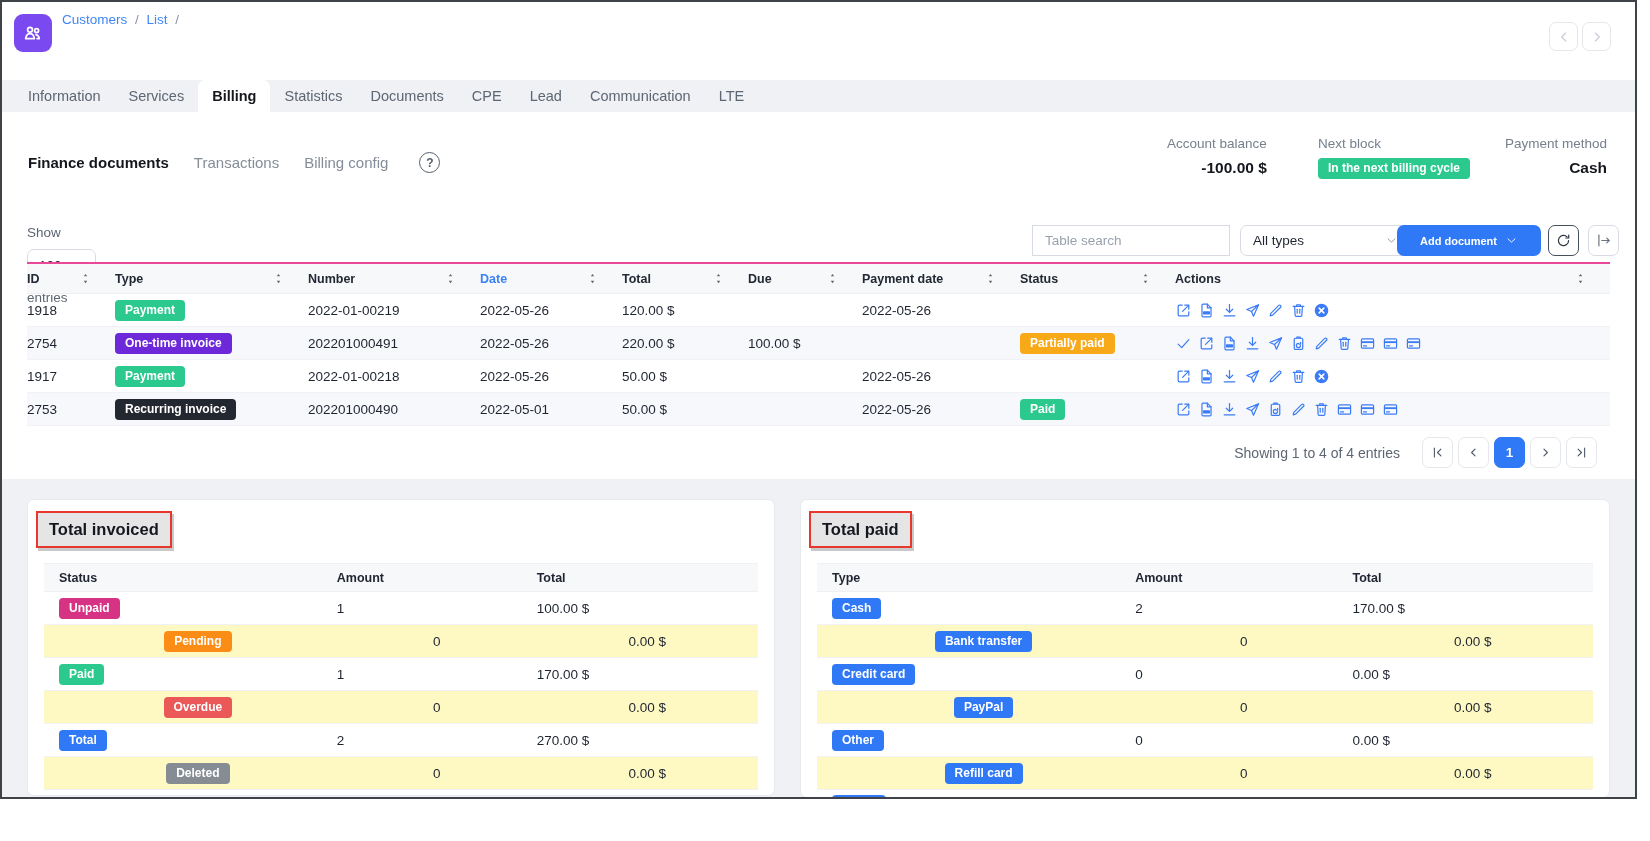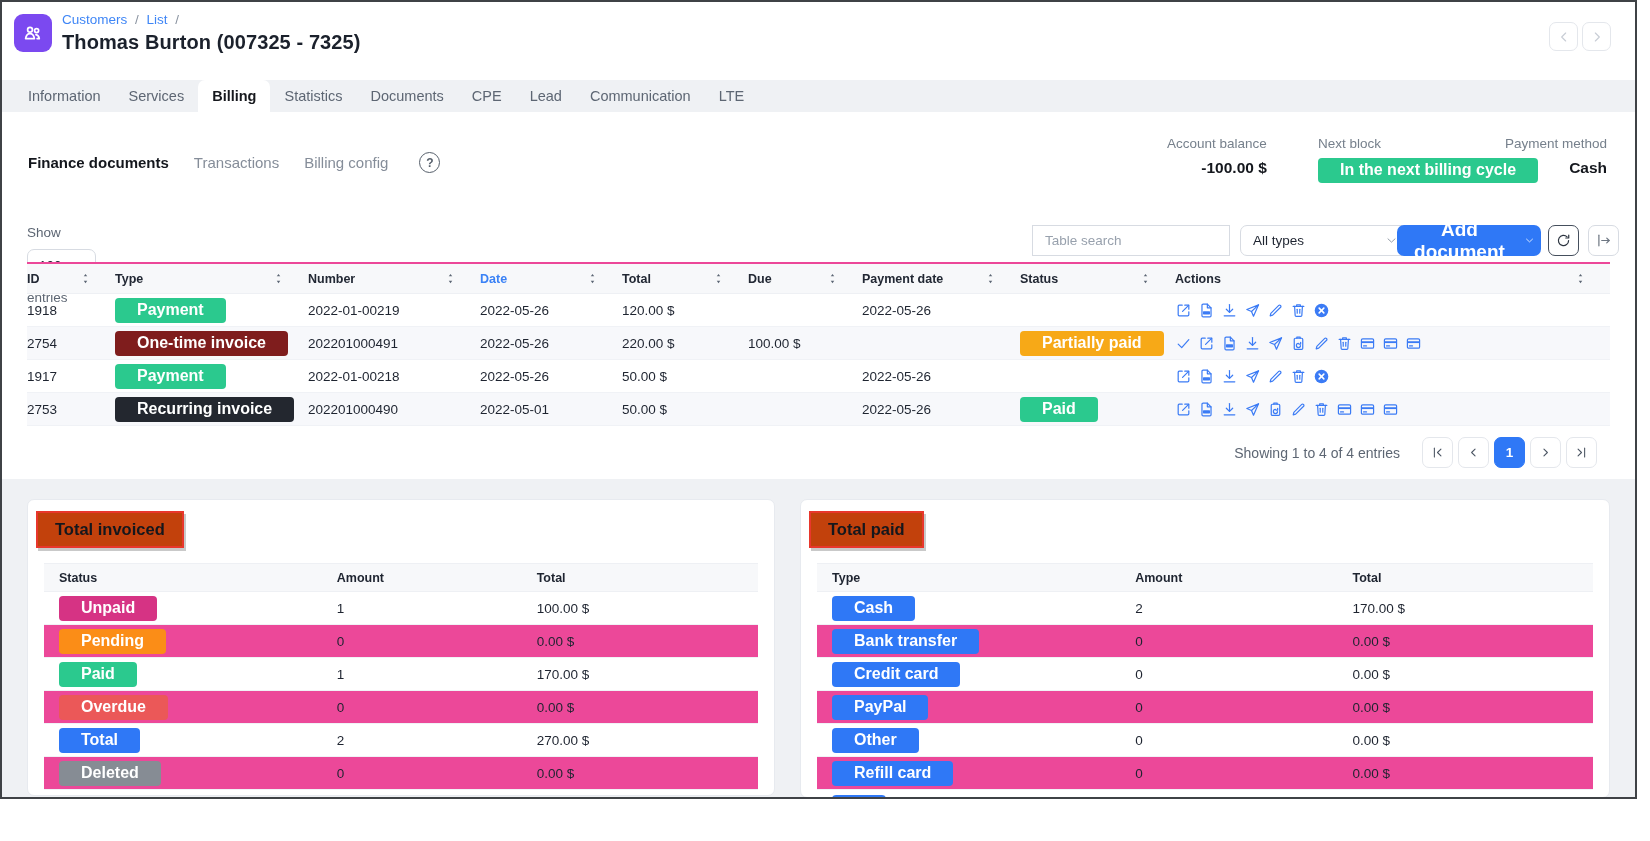--- a/index.html
+++ b/index.html
@@ -33,40 +33,40 @@
   .panel{position:absolute;left:0;top:112px;width:100%;height:367px;background:#fff;}
   .subnav{position:absolute;left:28px;top:40px;display:flex;align-items:center;gap:25px;}
   .subnav .sitem{font-size:15px;color:#858d99;cursor:pointer;}
   .subnav .sitem.active{color:#14171d;font-weight:700;}
   .help{width:19px;height:19px;border:1.6px solid #565f6b;border-radius:50%;color:#565f6b;
         font-size:12px;font-weight:700;display:flex;align-items:center;justify-content:center;cursor:pointer;margin-left:6px;}
 
   .sumcol{position:absolute;top:24px;}
   .sumcol .slabel{font-size:13.5px;color:#76808c;}
   .sumcol .sval{margin-top:8px;font-size:15.5px;font-weight:700;color:#14171d;text-align:right;}
-  .badge{display:inline-block;padding:4px 22px 5px;border-radius:4px;color:#fff;font-size:16px;font-weight:700;line-height:1;white-space:nowrap;}
+  .badge{display:inline-block;padding:4px 10px 5px;border-radius:4px;color:#fff;font-size:12px;font-weight:700;line-height:1;white-space:nowrap;}
   .badge:empty{display:none;}
 
   
   .toolbar{position:absolute;left:0;top:113px;width:100%;height:33px;}
   .tleft{position:absolute;left:27px;top:0;display:flex;align-items:flex-start;gap:9px;font-size:13.5px;color:#5d6673;flex-direction:column;}
   .pselect{height:30px;min-width:48px;border:1px solid #d7dbe2;border-radius:7px;background:#fff;display:flex;
            align-items:center;gap:5px;padding:0 8px 0 11px;cursor:pointer;color:#1e2430;font-size:13.5px;}
   .pselect .ic{width:12px;height:12px;color:#8a93a0;}
   .search{position:absolute;left:1032px;top:0;width:198px;height:31px;border:1px solid #d7dbe2;border-radius:0;
           box-sizing:border-box;display:flex;align-items:center;background:#fff;}
   .search input{border:0;outline:0;flex:1;padding:0 6px 0 12px;font-size:13.5px;color:#1e2430;font-family:inherit;background:transparent;}
   .search input::placeholder{color:#98a1ad;}
   .search .ic{width:17px;height:17px;color:#6d7682;margin-right:10px;}
   .filter{position:absolute;left:1240px;top:0;width:169px;height:31px;border:1px solid #d7dbe2;border-radius:7px;
           box-sizing:border-box;display:flex;align-items:center;justify-content:space-between;padding:0 10px 0 12px;
           font-size:13.5px;cursor:pointer;background:#fff;}
   .filter .ic{width:13px;height:13px;color:#8a93a0;}
   .addbtn{position:absolute;left:1397px;top:0;width:144px;height:31px;border:0;border-radius:7px;background:#2f78f6;
-          color:#fff;font-size:19px;font-weight:600;display:flex;align-items:center;justify-content:center;gap:8px;cursor:pointer;font-family:inherit;}
+          color:#fff;font-size:11px;font-weight:600;display:flex;align-items:center;justify-content:center;gap:8px;cursor:pointer;font-family:inherit;}
   .addbtn .ic{width:13px;height:13px;}
   .sqbtn{position:absolute;top:0;width:31px;height:31px;border-radius:7px;background:#fff;display:flex;align-items:center;justify-content:center;cursor:pointer;box-sizing:border-box;padding:0;}
   .refresh{left:1548px;border:1.6px solid #454f5d;color:#2c3440;}
   .export{left:1588px;border:1px solid #d7dbe2;color:#6d7682;}
   .sqbtn .ic{width:17px;height:17px;}
 
   
   table.ftable{position:absolute;left:27px;top:150px;width:1583px;border-collapse:collapse;table-layout:fixed;}
   .ftable th{background:#f7f8fa;height:29px;font-size:12.5px;font-weight:700;color:#222834;text-align:left;
              border-top:2px solid #ec4899;border-bottom:1px solid #eef0f4;padding:0;}
@@ -86,26 +86,26 @@
   .pager button{width:31px;height:31px;border:1px solid #e4e7ec;border-radius:7px;background:#fff;color:#4a5462;
                 display:flex;align-items:center;justify-content:center;cursor:pointer;font-size:13.5px;padding:0;font-family:inherit;}
   .pager button.cur{background:#2f78f6;border-color:#2f78f6;color:#fff;font-weight:600;}
   .pager .ic{width:15px;height:15px;}
 
   
   .graygap{position:absolute;left:0;top:479px;width:100%;height:320px;background:#eff1f4;}
   .card{position:absolute;background:#fff;border:1px solid #e7eaef;border-radius:7px;box-sizing:border-box;overflow:hidden;}
   .card.left{left:27px;top:499px;width:748px;height:297px;}
   .card.right{left:800px;top:499px;width:810px;height:299px;}
-  .ctitle{position:absolute;left:8px;top:11px;border:2px solid #e8372c;box-shadow:2px 3px 0 #c9c9c9;background:#c2410c;
-          padding:7px 17px;font-size:16.5px;font-weight:700;color:#14171d;}
+  .ctitle{position:absolute;left:8px;top:11px;border:2px solid #e8372c;box-shadow:2px 3px 0 #c9c9c9;background:#e5e5e5;
+          padding:7px 11px;font-size:16.5px;font-weight:700;color:#14171d;}
   .ctable{position:absolute;left:16px;right:16px;top:63px;}
   .crow{display:flex;align-items:center;height:33px;border-bottom:1px solid #f0f2f6;box-sizing:border-box;}
   .crow.head{background:#f7f8fa;height:29px;font-size:12.5px;font-weight:700;border-top:1px solid #eef0f4;border-bottom:1px solid #eef0f4;}
-  .crow.alt{background:#ec4899;}
+  .crow.alt{background:#fef9c3;text-align:center;}
   .crow .c1{width:41%;padding-left:15px;box-sizing:border-box;}
   .crow .c2{width:28%;box-sizing:border-box;}
   .crow .c3{flex:1;box-sizing:border-box;}
   .crow{font-size:13.5px;}
   .psliver{display:inline-block;width:54px;height:20px;border-radius:4px;}
 
   .ic svg,[data-icon] svg{display:block;width:100%;height:100%;}
   .ic{display:inline-block;}
 </style>
 </head>
@@ -123,21 +123,20 @@
             <path d="M14.9 13.6c1.7.3 3 1.8 3.4 4h-2.2"></path>
           </svg>
         </span>
     </div>
     <div class="bc">
       <a>Customers</a>
       <span class="sep">/</span>
       <a>List</a>
       <span class="sep">/</span>
     </div>
-    <h1 class="title">Thomas Burton (007325 - 7325)</h1>
     <div class="hnav">
       <button>
           <span class="ic" data-icon="chevron-left">
             <svg viewBox="0 0 24 24" fill="none" stroke="currentColor" stroke-width="1.7" stroke-linecap="round" stroke-linejoin="round">
               <path d="M14.5 6l-6 6 6 6"></path>
             </svg>
           </span>
         </button>
       <button>
           <span class="ic" data-icon="chevron-right">
@@ -413,21 +412,21 @@
                     <circle cx="12" cy="12" r="9.6" fill="currentColor" stroke="none"></circle>
                     <path d="M8.7 8.7l6.6 6.6" stroke="#fff" stroke-width="2.2"></path>
                     <path d="M15.3 8.7l-6.6 6.6" stroke="#fff" stroke-width="2.2"></path>
                   </svg>
                 </span>
               </div>
             </td>
         </tr>
         <tr class="alt">
           <td>2754</td>
-          <td><span class="badge" style="background-color: #7f1d1d;">One-time invoice</span></td>
+          <td><span class="badge" style="background-color: #6d28d9;">One-time invoice</span></td>
           <td>202201000491</td>
           <td>2022-05-26</td>
           <td>220.00 $</td>
           <td>100.00 $</td>
           <td></td>
           <td><span class="badge" style="background-color: rgb(247, 169, 23);">Partially paid</span></td>
           <td>
               <div class="acts">
                 <span class="aicon">
                   <svg viewBox="0 0 24 24" fill="none" stroke="currentColor" stroke-width="1.7" stroke-linecap="round" stroke-linejoin="round">

